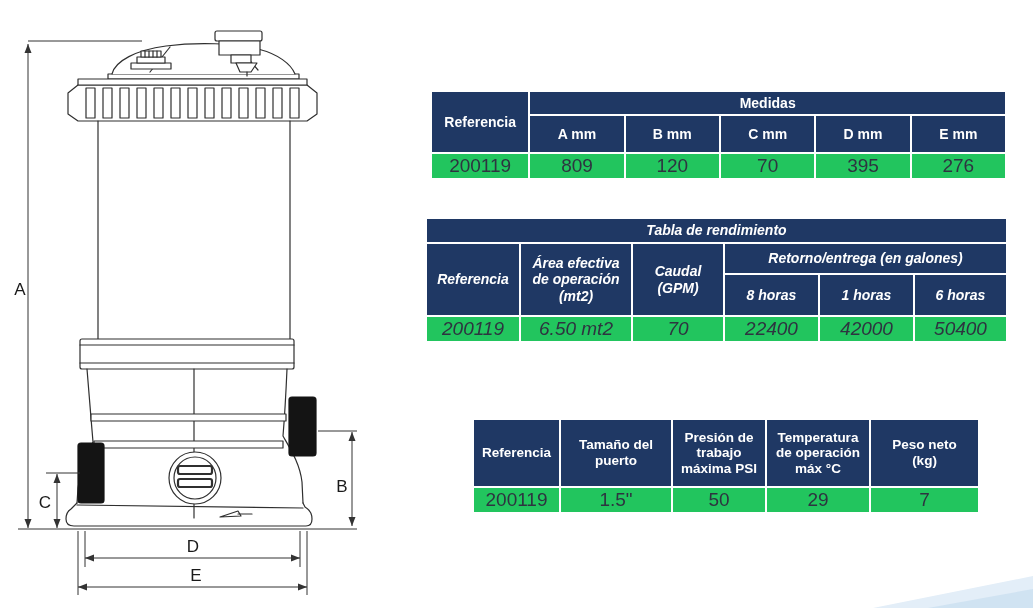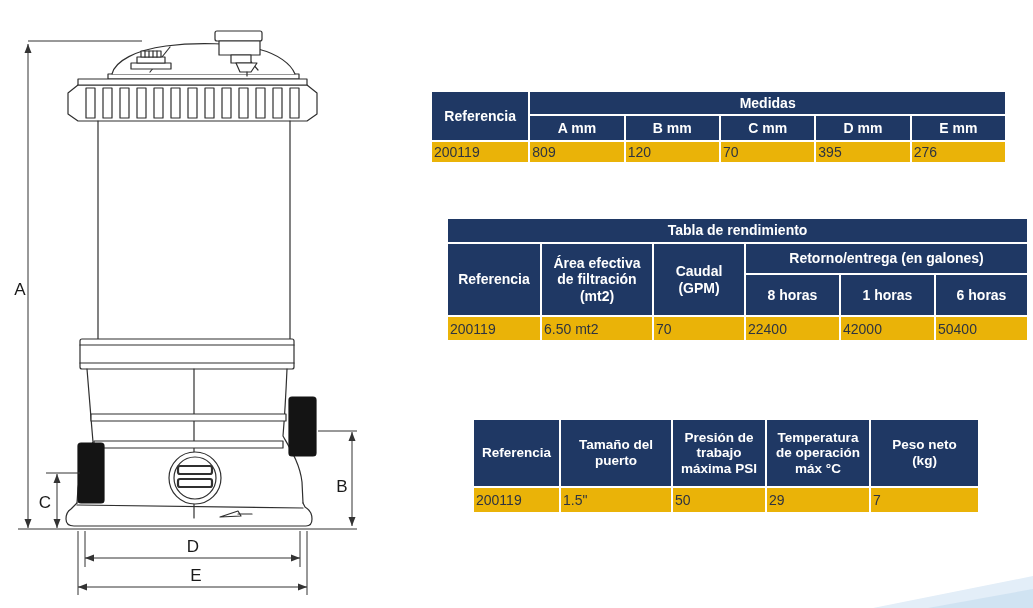--- a/index.html
+++ b/index.html
@@ -11,25 +11,25 @@
   .diagram{position:absolute;left:0;top:0;}
   .swoosh{position:absolute;right:0;bottom:0;}
 
   table.spec{border-collapse:separate;border-spacing:2px;table-layout:fixed;position:absolute;}
   table.spec td{overflow:hidden;}
   td.h{
     background:#1f3864;color:#ffffff;font-weight:bold;text-align:center;
     vertical-align:middle;font-size:14px;line-height:1.15;padding:1px 4px;
   }
   td.d{
-    background:#eab308;color:#2e3440;text-align:left;vertical-align:middle;
-    font-size:14px;padding:1px 2px;
+    background:#22c55e;color:#2e3440;text-align:center;vertical-align:middle;
+    font-size:19px;padding:1px 2px;
   }
   #tabla-medidas{left:430px;top:90px;width:577px;}
-  #tabla-rendimiento{left:446px;top:217px;width:583px;}
+  #tabla-rendimiento{left:425px;top:217px;width:583px;font-style:italic;}
   #tabla-especificaciones{left:472px;top:418px;width:508px;}
   #tabla-especificaciones td.h{font-size:13.5px;}
 </style>
 </head>
 <body>
 
 <div class="page">
 
   <svg class="diagram" width="420" height="608" viewBox="0 0 420 608">
     <g stroke="#2f2f2f" stroke-width="1.2" fill="none" stroke-linejoin="round" stroke-linecap="round">
@@ -148,21 +148,21 @@
         <col style="width:93px">
         <col style="width:93px">
         <col style="width:93px">
         <col style="width:93px">
       </colgroup>
     <tbody>
         <tr>
       <td class="h" rowspan="2">Referencia</td>
       <td class="h" colspan="5" style="height:20px">Medidas</td>
     </tr>
-    <tr style="height:24px">
+    <tr style="height:36px">
       <td class="h">A mm</td>
       <td class="h">B mm</td>
       <td class="h">C mm</td>
       <td class="h">D mm</td>
       <td class="h">E mm</td>
     </tr>
     <tr style="height:20px">
       <td class="d">200119</td>
       <td class="d">809</td>
       <td class="d">120</td>
@@ -181,21 +181,21 @@
         <col style="width:93px">
         <col style="width:93px">
         <col style="width:91px">
       </colgroup>
     <tbody>
         <tr>
       <td class="h" colspan="6" style="height:21px">Tabla de rendimiento</td>
     </tr>
     <tr style="height:29px">
       <td class="h" rowspan="2">Referencia</td>
-      <td class="h" rowspan="2">Área efectiva de filtración (mt2)</td>
+      <td class="h" rowspan="2">Área efectiva de operación (mt2)</td>
       <td class="h" rowspan="2">Caudal (GPM)</td>
       <td class="h" colspan="3">Retorno/entrega (en galones)</td>
     </tr>
     <tr style="height:40px">
       <td class="h">8 horas</td>
       <td class="h">1 horas</td>
       <td class="h">6 horas</td>
     </tr>
     <tr style="height:23px">
       <td class="d">200119</td>

